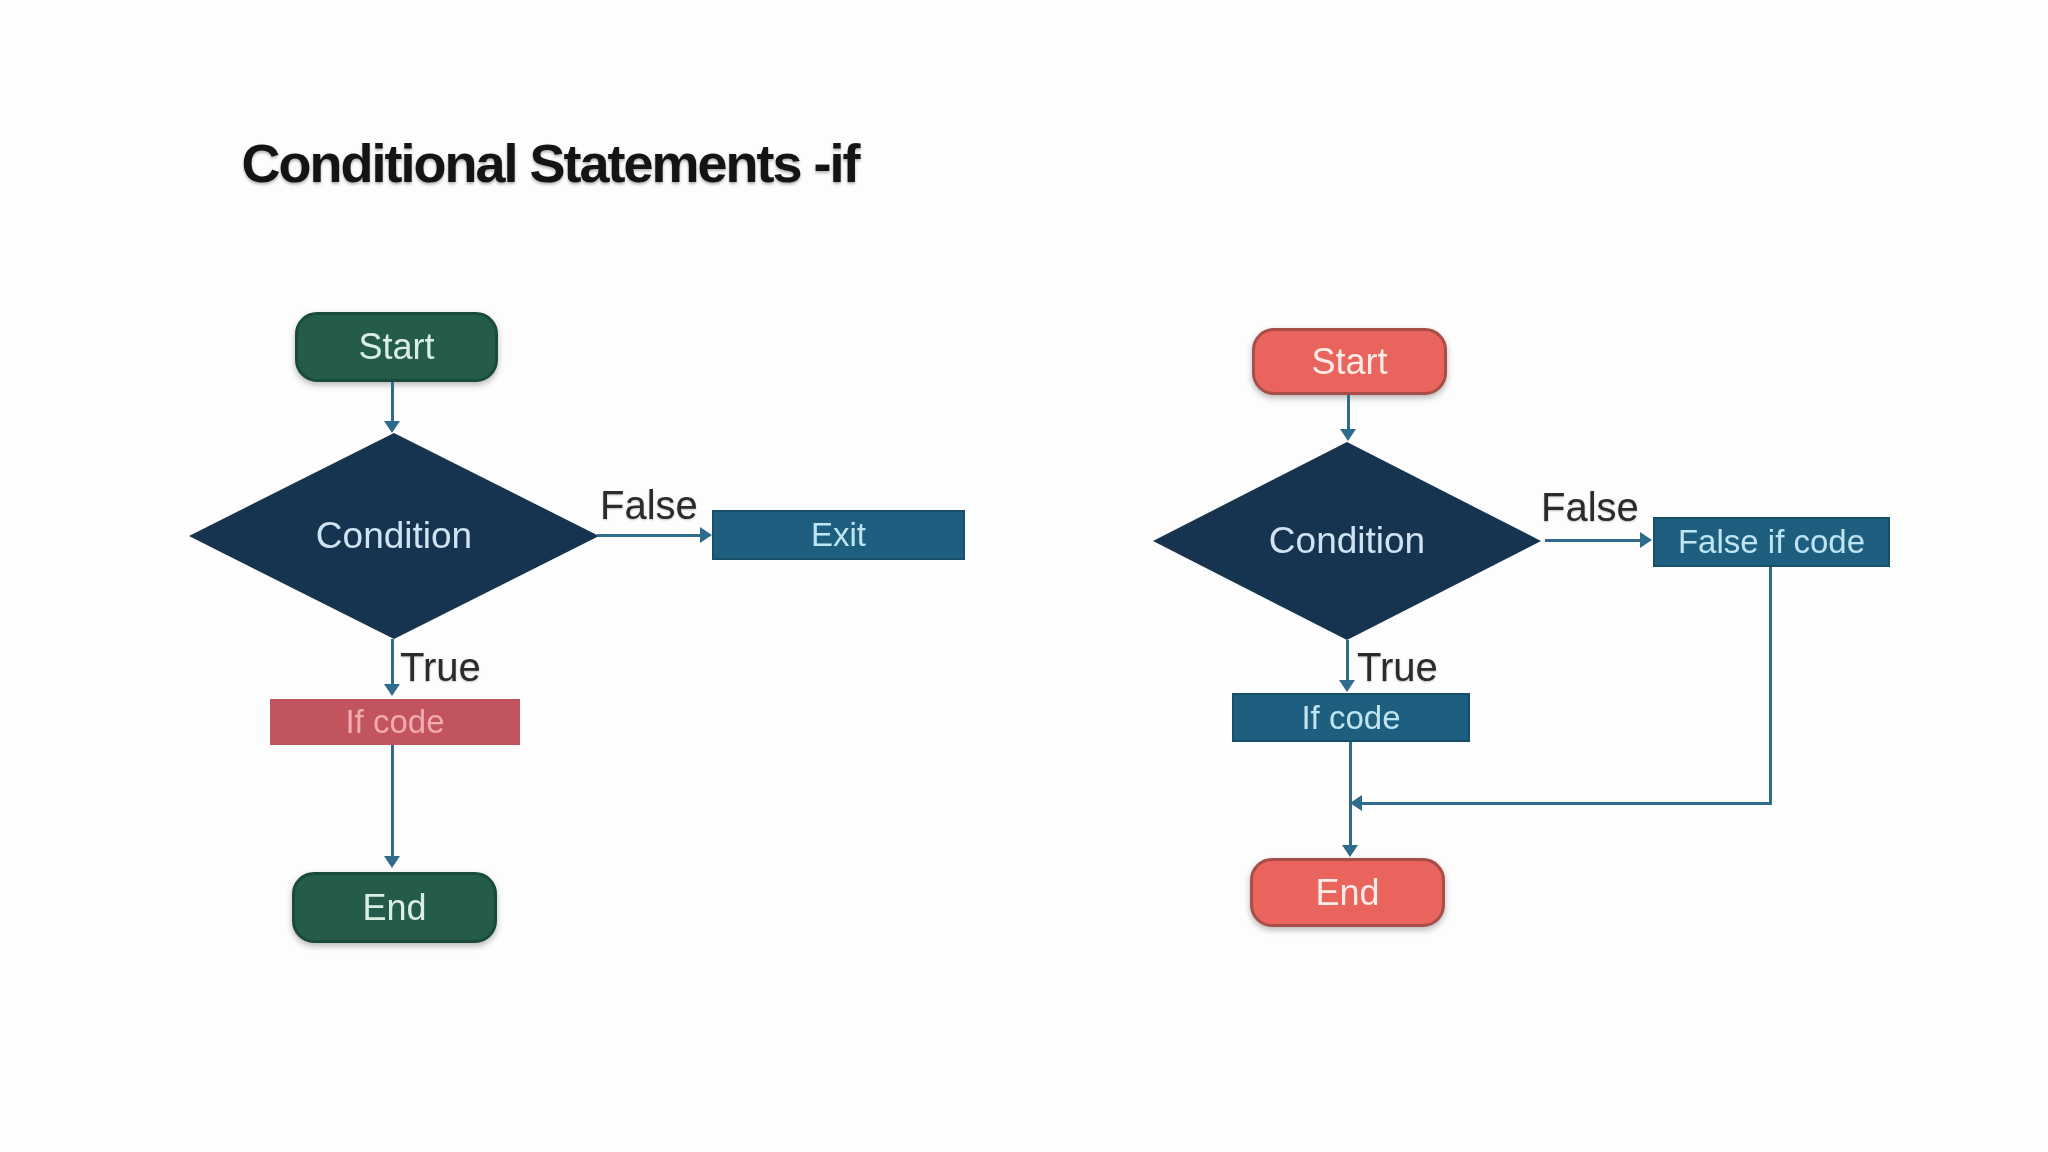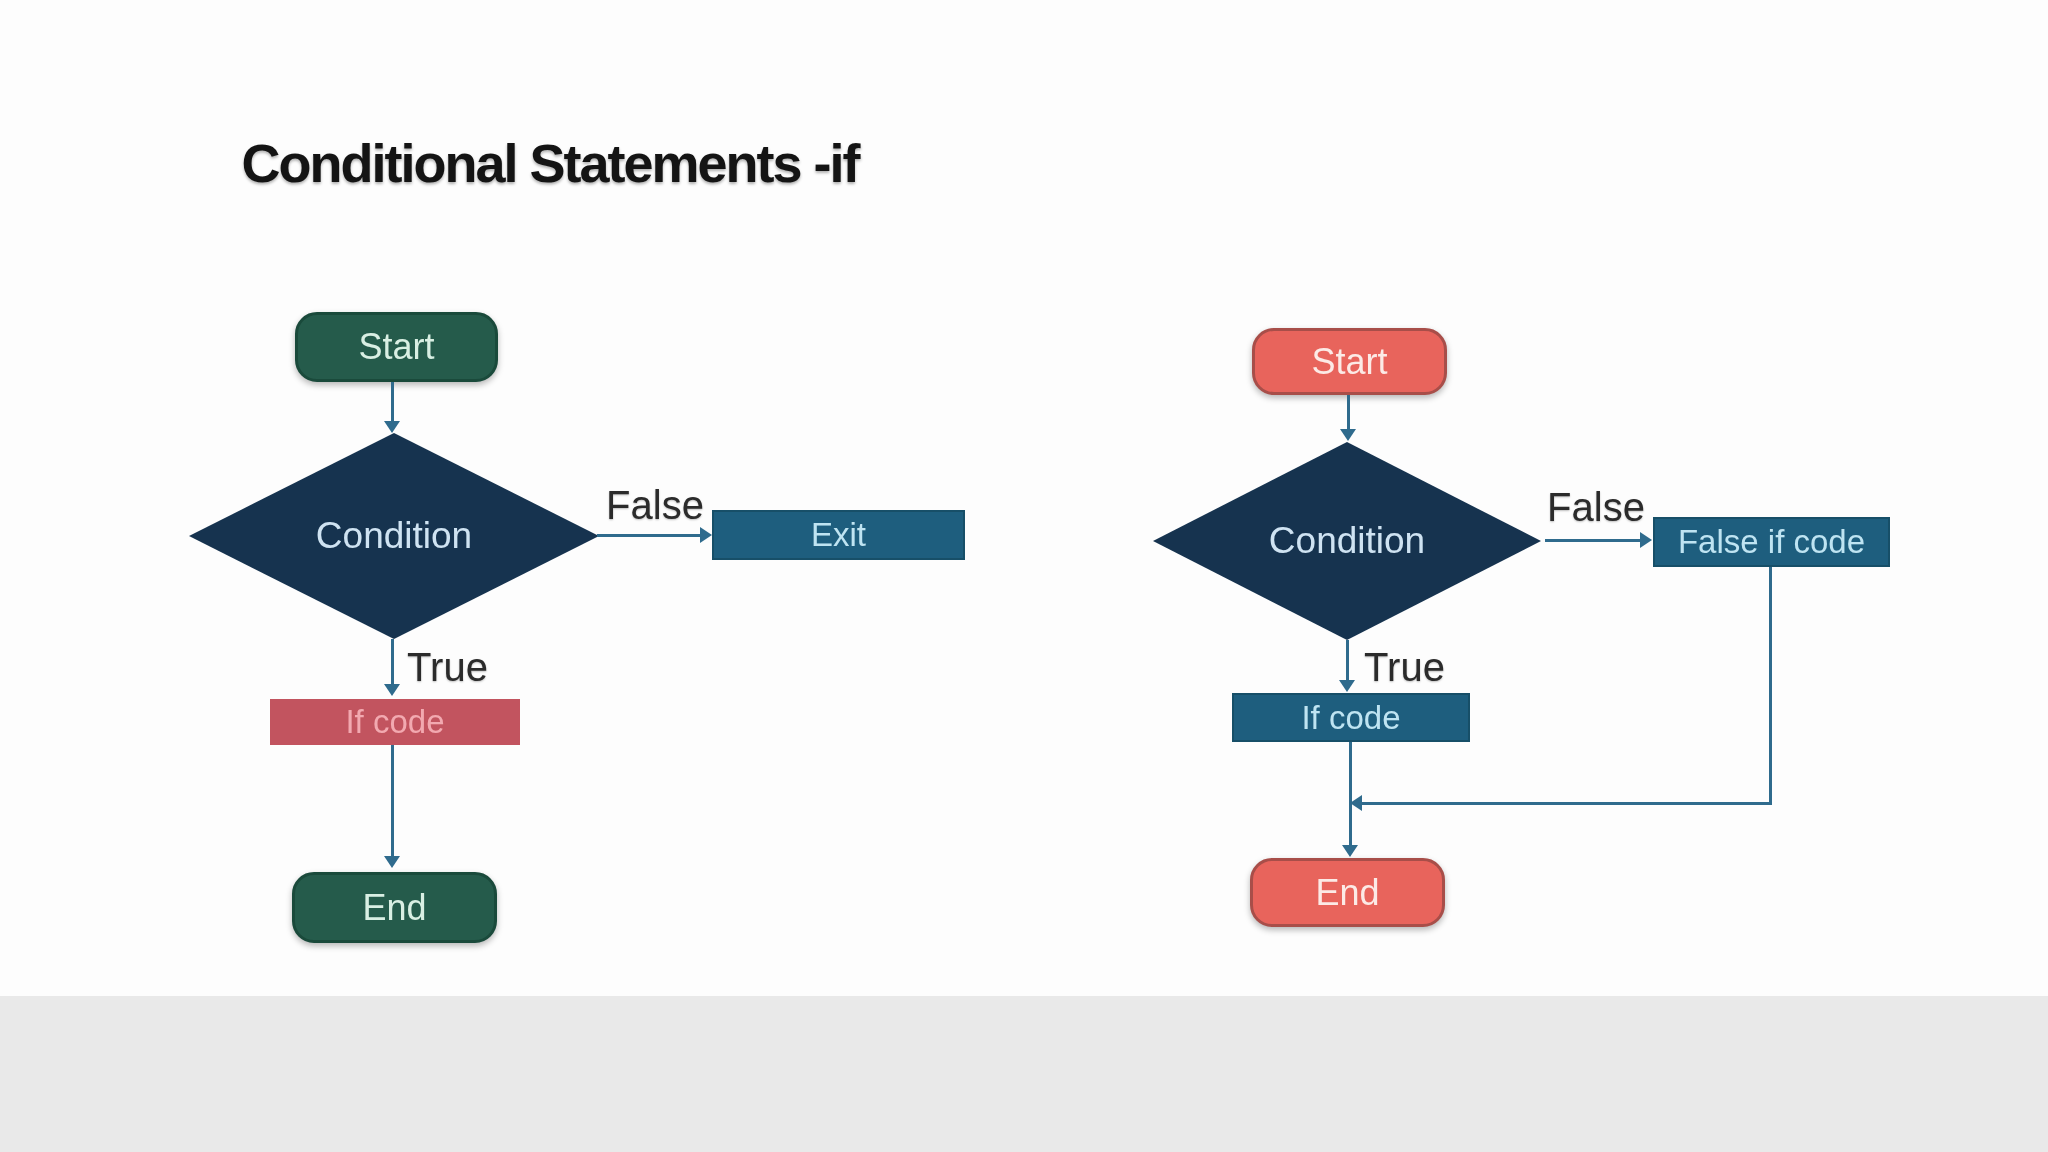--- a/index.html
+++ b/index.html
@@ -8,21 +8,21 @@
     --teal:#1e5e7e; --teal-border:#174f68; --teal-text:#bfe4f2;
     --rose:#c2545f; --rose-text:#f2a9b0;
     --salmon:#e8645c; --salmon-border:#a84e49; --salmon-text:#fceae6;
     --connector:#2f6b8d;
     --label-text:#2b2b2b; --title-text:#141414;
     --background:#fdfdfd;
   }
   html,body{margin:0;padding:0;}
   body{background:#e9e9e9;font-family:"Liberation Sans","DejaVu Sans",sans-serif;}
   .canvas{
-    position:relative;width:2048px;height:996px;overflow:hidden;
+    position:relative;width:2048px;height:1152px;overflow:hidden;
     background:var(--background);
   }
   .title{
     position:absolute;text-align:center;
     font-size:54px;font-weight:bold;letter-spacing:-2px;
     color:var(--title-text);
     text-shadow:0 2px 3px rgba(0,0,0,0.30);
     white-space:nowrap;
   }
   .title.left{left:160px;top:132px;width:780px;}
@@ -42,21 +42,21 @@
   .process{font-size:33px;}
   .process.teal{background:var(--teal);border:2px solid var(--teal-border);color:var(--teal-text);}
   .process.rose{background:var(--rose);color:var(--rose-text);}
   .diamond{
     position:absolute;display:flex;align-items:center;justify-content:center;
     background:var(--navy);color:var(--navy-text);font-size:37px;
     clip-path:polygon(50% 0,100% 50%,50% 100%,0 50%);
   }
   .edge-label{
     position:absolute;color:var(--label-text);font-size:40px;
-    text-align:center;white-space:nowrap;
+    text-align:left;white-space:nowrap;
     text-shadow:0 1px 2px rgba(0,0,0,0.25);
   }
   .line{position:absolute;background:var(--connector);}
   .arr{position:absolute;width:0;height:0;}
   .arr-down{border-left:8px solid transparent;border-right:8px solid transparent;border-top:12px solid var(--connector);}
   .arr-right{border-top:8px solid transparent;border-bottom:8px solid transparent;border-left:12px solid var(--connector);}
   .arr-left{border-top:8px solid transparent;border-bottom:8px solid transparent;border-right:12px solid var(--connector);}
 </style>
 </head>
 <body>

